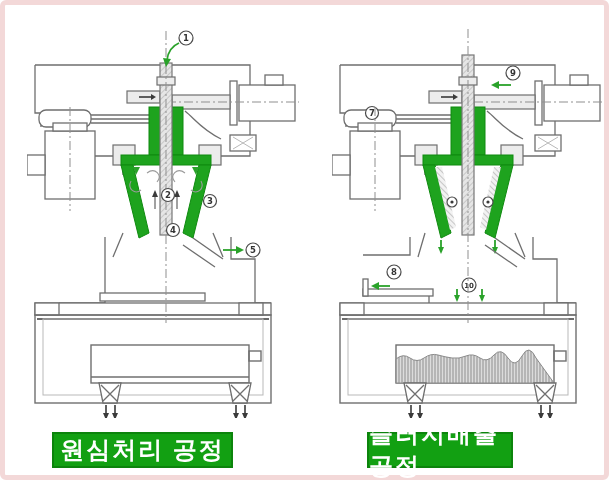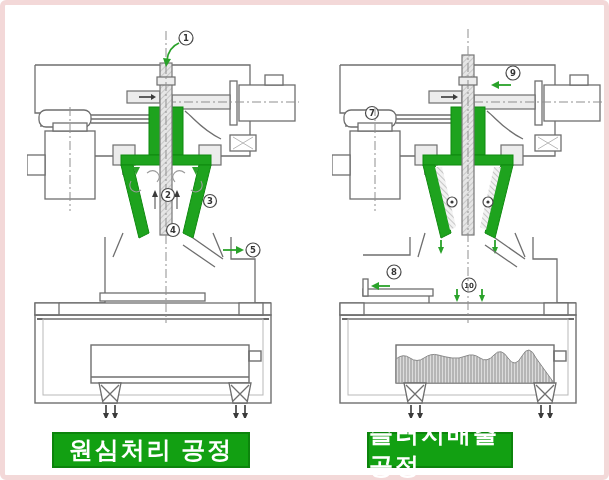--- a/index.html
+++ b/index.html
@@ -4,21 +4,21 @@
 <style>
   html,body{margin:0;padding:0;background:#ffffff;}
   body{width:609px;height:480px;position:relative;font-family:"Liberation Sans",sans-serif;}
   .frame{position:absolute;inset:0;border:5px solid var(--c-frame,#f3d8d8);border-radius:6px;background:var(--c-background,#ffffff);box-sizing:border-box;}
   .diagram{position:absolute;top:18px;width:275px;height:395px;}
   .diagram.left{left:22px;}
   .diagram.right{left:327px;}
   .label-box{position:absolute;top:427px;height:36px;display:flex;align-items:center;justify-content:center;
     background:var(--c-label_bg,#12a012);border:2px solid var(--c-label_border,#0c840c);
     color:var(--c-label_text,#fff);font-size:24px;font-weight:bold;letter-spacing:2px;box-sizing:border-box;}
-  .label-box.left{left:47px;width:198px;}
+  .label-box.left{left:47px;width:181px;}
   .label-box.right{left:362px;width:146px;}
   
   .ln{stroke:var(--c-line,#6f6f6f);fill:none;stroke-width:1.3;}
   .lt{stroke:var(--c-line_light,#b9b9b9);fill:none;stroke-width:1;}
   .lnd{stroke:var(--c-line_dark,#3a3a3a);fill:none;stroke-width:1.6;}
   .box{fill:none;stroke:var(--c-line,#6f6f6f);stroke-width:1.4;}
   .fillw{fill:#ffffff;stroke:var(--c-line,#6f6f6f);stroke-width:1.3;}
   .fillg{fill:#ececec;stroke:var(--c-line,#6f6f6f);stroke-width:1.2;}
   .green{fill:var(--c-highlight_green,#1ea31e);stroke:var(--c-highlight_stroke,#0f8a0f);stroke-width:1;}
   .ga{stroke:var(--c-arrow_green,#2aa22a);stroke-width:1.8;fill:none;}

